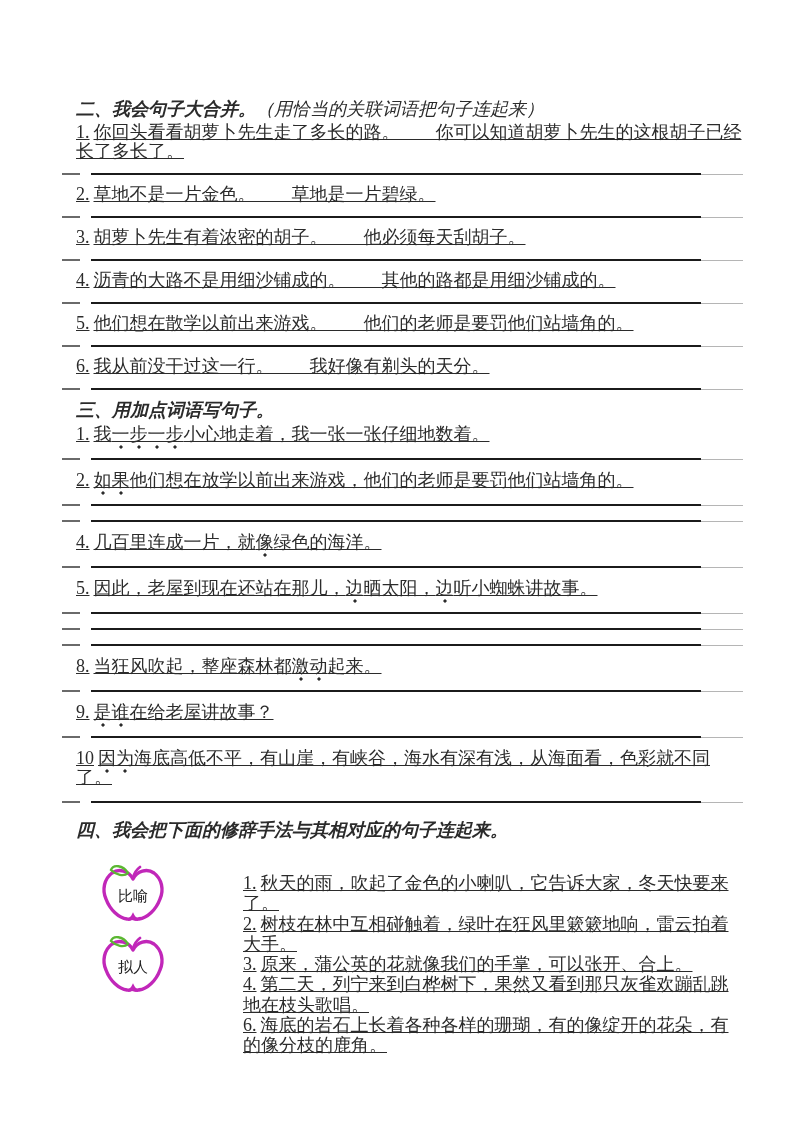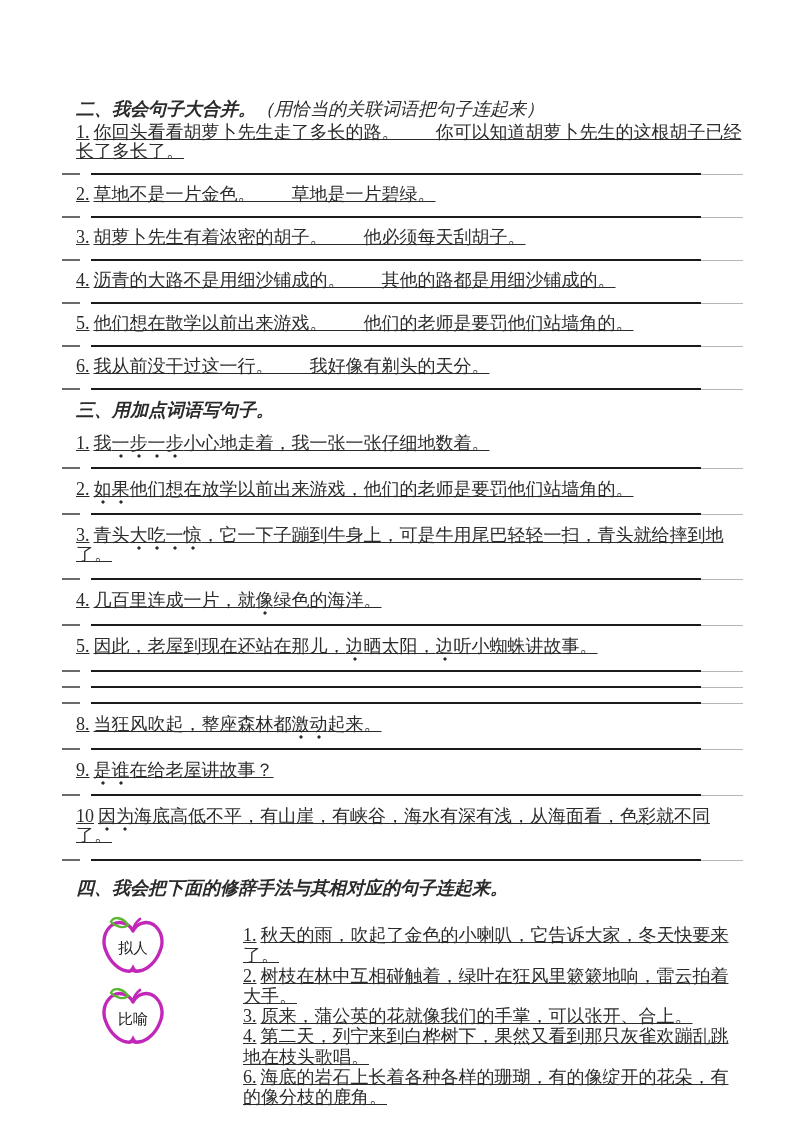--- a/index.html
+++ b/index.html
@@ -20,33 +20,33 @@
   
   .answer-line { display:flex; align-items:flex-end; width:681px; height:3px; margin:11px 0 10px -14px; }
   .seg { display:block; }
   .seg.dash { width:18px; height:2px; background:#6a6a6a; }
   .seg.gap  { width:11px; height:1px; }
   .seg.main { flex:1; height:2px; background:#1b1b1b; }
   .seg.tail { width:42px; height:1px; background:#b5b5b5; }
 
   .sec3 .answer-line { margin:13px 0 11px -14px; }
   .sec3 { margin-top:2px; }
-  .sec3 h3 { margin-bottom:14px; }
+  .sec3 h3 { margin-bottom:5px; }
 
   
   .em {
     padding-bottom:5px;
     background-image: radial-gradient(circle at center, #2b2b2b 1.3px, rgba(0,0,0,0) 1.9px);
     background-size:1em 4px;
     background-repeat:repeat-x;
     background-position:left bottom;
   }
 
   .sec4 { margin-top:17px; }
-  .sec4 h3 { margin-bottom:7px; }
+  .sec4 h3 { margin-bottom:13px; }
   .match-row { display:flex; }
   .apple-col { width:167px; padding-left:24px; padding-top:11px; display:flex; flex-direction:column; gap:9px; }
   .apple-badge { width:66px; height:62px; }
   .match-items { flex:1;margin-top:20px; }
   .match-items .item-line { line-height:20.3px; }
 </style>
 </head>
 <body>
 
 <div class="page">
@@ -109,21 +109,20 @@
           <span class="seg main"></span>
           <span class="seg tail"></span>
         </div>
         <p class="item-line"><span class="num">2.</span><span class="em">如果</span><span>他们想在放学以前出来游戏，他们的老师是要罚他们站墙角的。</span></p>
         <div class="answer-line">
           <span class="seg dash"></span>
           <span class="seg gap"></span>
           <span class="seg main"></span>
           <span class="seg tail"></span>
         </div>
-        <p class="item-line"><span class="num">3.</span><span>青头</span><span class="em">大吃一惊</span><span>，它一下子蹦到牛身上，可是牛用尾巴轻轻一扫，青头就给摔到地了。</span></p>
         <div class="answer-line">
           <span class="seg dash"></span>
           <span class="seg gap"></span>
           <span class="seg main"></span>
           <span class="seg tail"></span>
         </div>
         <p class="item-line"><span class="num">4.</span><span>几百里连成一片，就</span><span class="em">像</span><span>绿色的海洋。</span></p>
         <div class="answer-line">
           <span class="seg dash"></span>
           <span class="seg gap"></span>
@@ -175,28 +174,28 @@
 
   <section class="sec sec4">
     <h3 class="sec-title">四、我会把下面的修辞手法与其相对应的句子连起来。</h3>
     <div class="match-row">
       <div class="apple-col" id="apple-col">
           <div class="apple-badge"><svg width="66" height="62" viewBox="0 0 66 62">
               <path d="M33 15 C29 7 19 4 12 9 C4 15 2 26 6 35 C10 46 19 54 27 55 C30 56 32 54 33 52 C34 54 36 56 39 55 C47 54 56 46 60 35 C64 26 62 15 54 9 C47 4 37 7 33 15" fill="none" stroke="#c127b9" stroke-width="3.4" stroke-linecap="round"></path>
               <path d="M31 54 q4 3 9 0" fill="none" stroke="#c127b9" stroke-width="2.6" stroke-linecap="round"></path>
               <path d="M33 14 C34 9 36 6 40 3" fill="none" stroke="#c127b9" stroke-width="2.8" stroke-linecap="round"></path>
               <path d="M28 9 C23 1 13 0 11 6 C16 11 24 13 28 9" fill="none" stroke="#5bb732" stroke-width="2.4" stroke-linecap="round"></path>
-              <text x="33" y="37" text-anchor="middle" font-size="15" fill="#222" font-family="Liberation Serif, DejaVu Serif, serif">拟人</text>
+              <text x="33" y="37" text-anchor="middle" font-size="15" fill="#222" font-family="Liberation Serif, DejaVu Serif, serif">比喻</text>
             </svg></div>
           <div class="apple-badge"><svg width="66" height="62" viewBox="0 0 66 62">
               <path d="M33 15 C29 7 19 4 12 9 C4 15 2 26 6 35 C10 46 19 54 27 55 C30 56 32 54 33 52 C34 54 36 56 39 55 C47 54 56 46 60 35 C64 26 62 15 54 9 C47 4 37 7 33 15" fill="none" stroke="#c127b9" stroke-width="3.4" stroke-linecap="round"></path>
               <path d="M31 54 q4 3 9 0" fill="none" stroke="#c127b9" stroke-width="2.6" stroke-linecap="round"></path>
               <path d="M33 14 C34 9 36 6 40 3" fill="none" stroke="#c127b9" stroke-width="2.8" stroke-linecap="round"></path>
               <path d="M28 9 C23 1 13 0 11 6 C16 11 24 13 28 9" fill="none" stroke="#5bb732" stroke-width="2.4" stroke-linecap="round"></path>
-              <text x="33" y="37" text-anchor="middle" font-size="15" fill="#222" font-family="Liberation Serif, DejaVu Serif, serif">比喻</text>
+              <text x="33" y="37" text-anchor="middle" font-size="15" fill="#222" font-family="Liberation Serif, DejaVu Serif, serif">拟人</text>
             </svg></div>
         </div>
       <div class="match-items" id="s4-items">
           <p class="item-line"><span class="num">1.</span><span>秋天的雨，吹起了金色的小喇叭，它告诉大家，冬天快要来了。</span></p>
           <p class="item-line"><span class="num">2.</span><span>树枝在林中互相碰触着，绿叶在狂风里簌簌地响，雷云拍着大手。</span></p>
           <p class="item-line"><span class="num">3.</span><span>原来，蒲公英的花就像我们的手掌，可以张开、合上。</span></p>
           <p class="item-line"><span class="num">4.</span><span>第二天，列宁来到白桦树下，果然又看到那只灰雀欢蹦乱跳地在枝头歌唱。</span></p>
           <p class="item-line"><span class="num">6.</span><span>海底的岩石上长着各种各样的珊瑚，有的像绽开的花朵，有的像分枝的鹿角。</span></p>
         </div>
     </div>

